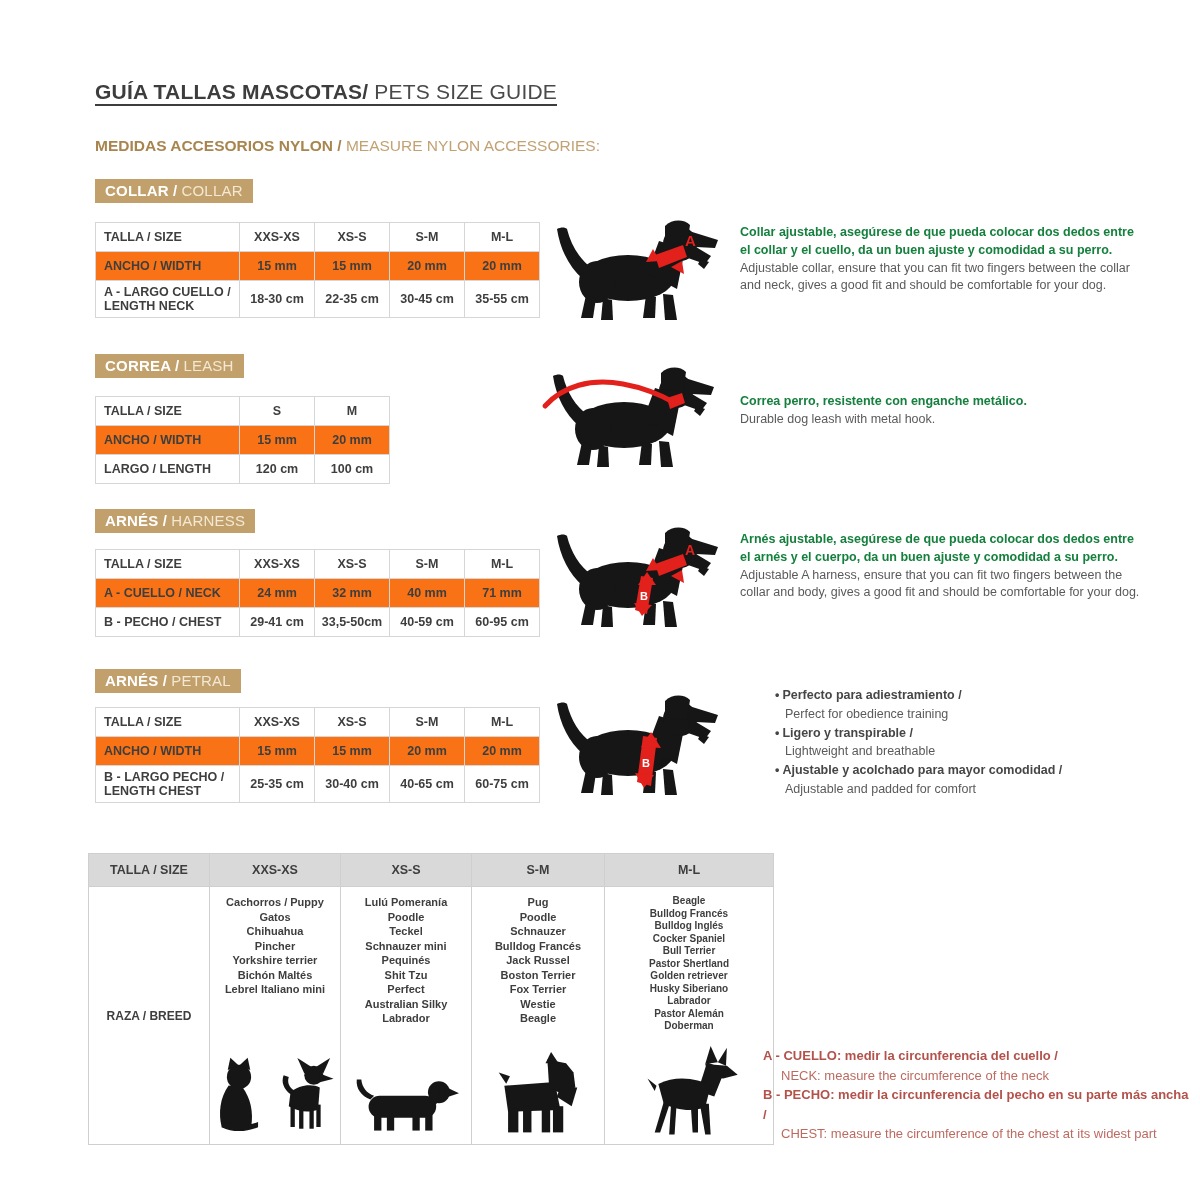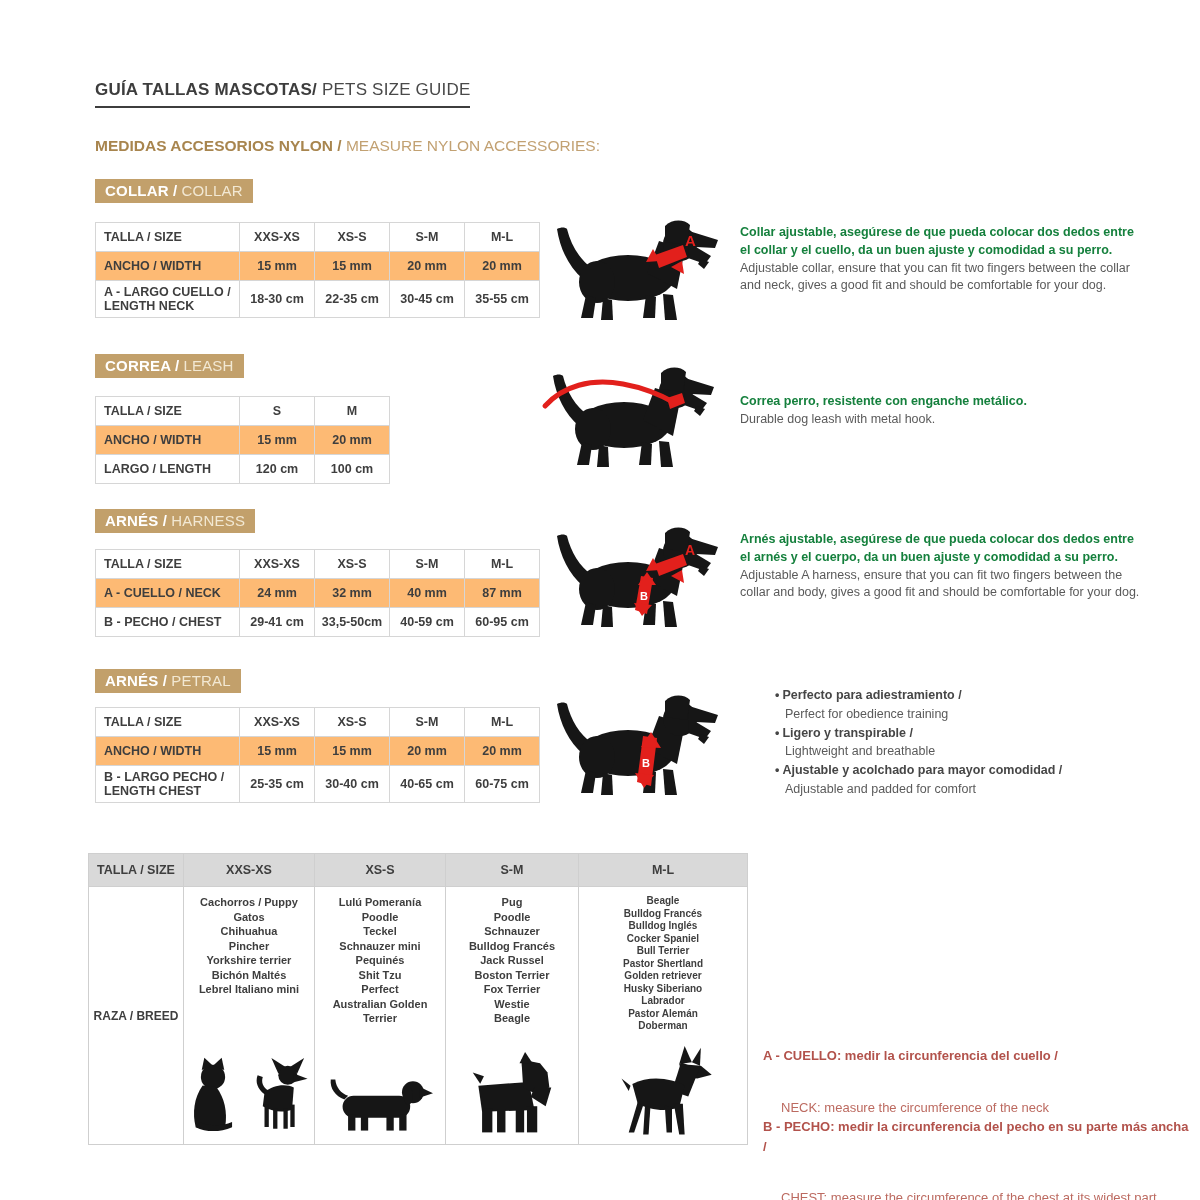--- a/index.html
+++ b/index.html
@@ -1,59 +1,59 @@
 <!DOCTYPE html>
 <html><head>
 <meta charset="utf-8">
 <style>
   html,body{margin:0;padding:0;background:#fff;}
   body{width:1200px;height:1200px;font-family:"Liberation Sans",sans-serif;color:#3e3e3e;}
   #canvas{position:relative;width:1200px;height:1200px;background:#ffffff;overflow:hidden;}
   .abs{position:absolute;}
 
-  .title{font-size:17px;font-weight:bold;color:#3d3d3d;letter-spacing:.2px;border-bottom:2px solid #3d3d3d;padding-bottom:6px;display:inline-block;white-space:nowrap;}
+  .title{font-size:21px;font-weight:bold;color:#3d3d3d;letter-spacing:.2px;border-bottom:2px solid #3d3d3d;display:inline-block;white-space:nowrap;}
   .title .en{font-weight:normal;color:#494949;}
 
   .subtitle{font-size:15.5px;font-weight:bold;color:#a8854e;white-space:nowrap;}
   .subtitle .en{font-weight:normal;color:#c2a172;}
 
   .badge{background:#c2a06b;color:#fff;font-weight:bold;font-size:15px;padding:3px 10px 4px 10px;display:inline-block;white-space:nowrap;letter-spacing:.2px;}
   .badge .en{font-weight:normal;color:#f2e8d3;margin-left:4px;}
 
   table{border-collapse:collapse;}
   .size-table{font-size:12.5px;font-weight:bold;color:#3e3e3e;}
   .size-table td{border:1px solid #d6d6d6;text-align:center;padding:4px 3px;width:68px;vertical-align:middle;}
   .size-table td.lbl{width:132px;text-align:left;padding-left:8px;}
   .size-table tr{height:29px;}
-  .size-table tr:nth-child(2) td{background:#fdba74;margin-left:8px;}
+  .size-table tr:nth-child(2) td{background:#f97316;margin-left:8px;}
 
   .desc{width:400px;font-size:12.5px;line-height:1.42;}
   .desc .es{font-weight:bold;color:#15803d;text-align:right;}
   .desc .en{font-weight:normal;color:#5a5a5a;}
 
   .bullets{width:410px;font-size:12.5px;line-height:1.5;}
   .bullets .es{font-weight:bold;color:#464646;}
   .bullets .en{color:#5a5a5a;padding-left:10px;}
   .bullets .dot{font-weight:bold;color:#464646;margin-right:3px;}
 
   .breed-table{font-size:11px;font-weight:bold;color:#3e3e3e;}
   .breed-table td{border:1px solid #cfcfcf;}
   .bt-head td{background:#d9d9d9;height:30px;text-align:center;font-size:12.5px;}
   .bt-head td.bt-label{width:92px;}
   .bt-body td{height:255px;vertical-align:top;}
-  .bt-rowlabel{vertical-align:middle !important;text-align:center;font-size:12px;width:92px;padding:0 1px;}
+  .bt-rowlabel{vertical-align:middle !important;text-align:center;font-size:12px;width:92px;padding:0 14px;}
   .cellcol{display:flex;flex-direction:column;justify-content:space-between;height:243px;padding:7px 2px 4px 2px;}
   .breeds{text-align:center;}
   .breeds div{line-height:14.5px;}
   .col-ml .breeds div{font-size:10px;line-height:12.5px;}
   .animals{display:flex;justify-content:center;align-items:flex-end;gap:10px;}
 
   .notes{width:432px;font-size:13px;line-height:1.5;color:#b2524b;}
   .notes .es{font-weight:bold;}
-  .notes .en{display:block;padding-left:18px;color:#bc6a60;margin-top:32px;}
+  .notes .en{display:block;padding-left:18px;color:#bc6a60;}
 
   svg text{font-family:"Liberation Sans",sans-serif;}
 </style>
 </head>
 <body>
 
 <svg width="0" height="0" style="position:absolute" aria-hidden="true">
   <defs>
     <g id="dog-body" fill="#161616">
       <path d="M14,14 C18,12 22,12 24,14 C28,30 36,44 50,54 L40,64 C26,52 17,34 14,14 Z"></path>
@@ -218,21 +218,21 @@
         <td>XXS-XS</td>
         <td>XS-S</td>
         <td>S-M</td>
         <td>M-L</td>
       </tr>
       <tr>
         <td class="lbl">A - CUELLO / NECK</td>
         <td>24 mm</td>
         <td>32 mm</td>
         <td>40 mm</td>
-        <td>87 mm</td>
+        <td>71 mm</td>
       </tr>
       <tr>
         <td class="lbl">B - PECHO / CHEST</td>
         <td>29-41 cm</td>
         <td>33,5-50cm</td>
         <td>40-59 cm</td>
         <td>60-95 cm</td>
       </tr>
     </tbody>
   </table>
@@ -340,21 +340,21 @@
         <td>
           <div class="cellcol">
             <div class="breeds">
               <div>Lulú Pomeranía</div>
               <div>Poodle</div>
               <div>Teckel</div>
               <div>Schnauzer mini</div>
               <div>Pequinés</div>
               <div>Shit Tzu</div>
               <div>Perfect</div>
-              <div>Australian Golden Terrier</div>
+              <div>Australian Silky Labrador</div>
             </div>
             <div class="animals">
               <svg width="105" height="66" viewBox="0 0 115 72">
                   <use href="#dachshund-sil"></use>
                 </svg>
             </div>
           </div>
         </td>
 
         <td>

